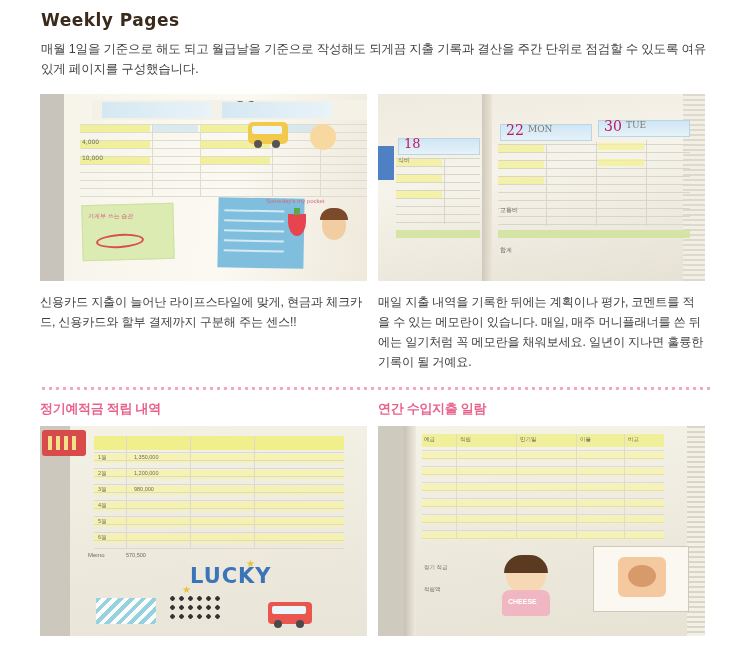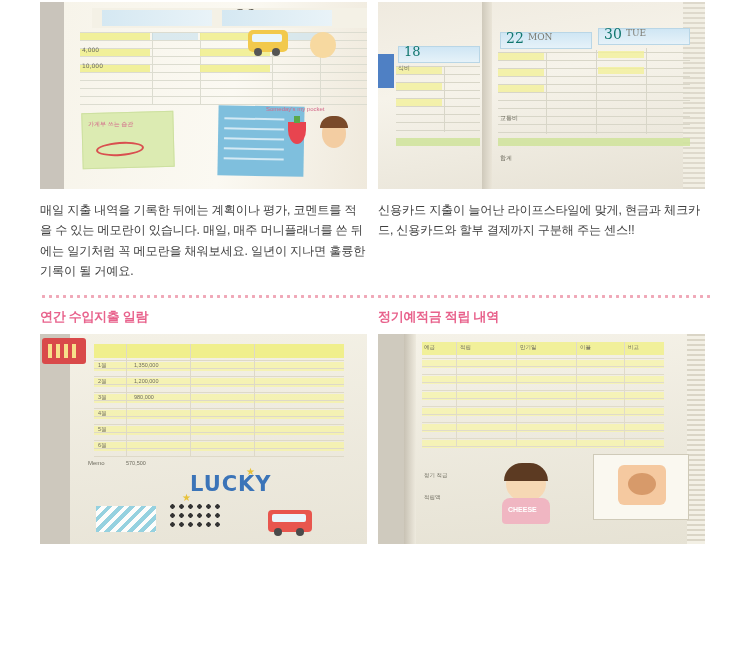--- a/index.html
+++ b/index.html
@@ -127,21 +127,21 @@
   .p2 { background: #e4e0d6; }
   .p2 .bg { position:absolute; inset:0; background:linear-gradient(170deg,#efeadf 0%,#f6f3ea 40%,#e6e1d4 100%); }
   .p2 .tab { position:absolute; left:0; top:52px; width:16px; height:34px; background:#4f80c4; }
   .p2 .gutter { position:absolute; left:104px; top:0; width:10px; height:187px;
     background:linear-gradient(90deg,#cfc9bb,#eae5d8); }
   .p2 .hdr { position:absolute; height:17px; background:linear-gradient(180deg,#cfe6f4,#e6f2f9); border:1px solid #b9d6e6; }
   .p2 .rule { position:absolute; height:1px; background:#d8d6c8; }
   .p2 .vline { position:absolute; width:1px; background:#d8d6c8; }
   .p2 .ylw { position:absolute; background:#f2f09a; opacity:.8; }
   .p2 .grn { position:absolute; background:#cfe39a; opacity:.85; }
-  .p2 .num { position:absolute; font-family:"DejaVu Serif", serif; color:#0f766e; }
+  .p2 .num { position:absolute; font-family:"DejaVu Serif", serif; color:#be185d; }
   .p2 .hw { position:absolute; font-size:6px; color:#6f6d60; }
   .p2 .pgedge { position:absolute; right:0; top:0; width:22px; height:187px;
     background:repeating-linear-gradient(180deg,#ded9cc 0 2px,#f2efe4 2px 5px); }
 
   
   .p3 { background:#e9e6dc; }
   .p3 .bg { position:absolute; inset:0; background:linear-gradient(175deg,#f4f1e6,#e8e4d7); }
   .p3 .deskL { position:absolute; left:0; top:0; width:30px; height:210px; background:#cdc8bd; }
   .p3 .redtab { position:absolute; left:2px; top:4px; width:44px; height:26px; background:#d94a4a; border-radius:3px; }
   .p3 .redtab:after { content:""; position:absolute; left:6px; top:6px; width:30px; height:14px;
@@ -184,21 +184,23 @@
   .p4 .box .stamp { position:absolute; left:24px; top:10px; width:48px; height:40px; background:#f5c9a0; border-radius:6px; }
   .p4 .box .stamp:after { content:""; position:absolute; left:10px; top:8px; width:28px; height:22px; background:#d79a6a; border-radius:50%; }
   .p4 .pgedge { position:absolute; right:0; top:0; width:18px; height:210px;
     background:repeating-linear-gradient(180deg,#dad5c6 0 2px,#f3f0e5 2px 5px); }
 </style>
 </head>
 <body>
 
 <div class="page">
 
-
+  <h1 class="title">Weekly Pages</h1>
+
+  <p class="para">매월 1일을 기준으로 해도 되고 월급날을 기준으로 작성해도 되게끔 지출 기록과 결산을 주간 단위로 점검할 수 있도록 여유있게 페이지를 구성했습니다.</p>
 
   <div class="photo-row">
 
     <div class="photo p1">
       <div class="deskL"></div>
       <div class="bookbg"></div>
       <div class="topband"></div>
 
       <div class="daynum" style="left:62px;top:5px;">25</div>
       <div class="daynum" style="left:196px;top:4px;">26</div>
@@ -308,29 +310,29 @@
       <div class="grn" style="left:120px;top:136px;width:192px;height:8px;"></div>
       <div class="grn" style="left:18px;top:136px;width:84px;height:8px;"></div>
 
       <div class="hw" style="left:20px;top:62px;">식비</div>
       <div class="hw" style="left:122px;top:112px;">교통비</div>
       <div class="hw" style="left:122px;top:152px;">합계</div>
     </div>
   </div>
 
   <div class="caption-row">
+    <div class="caption">신용카드 지출이 늘어난 라이프스타일에 맞게, 현금과 체크카드, 신용카드와 할부 결제까지 구분해 주는 센스!!</div>
     <div class="caption">매일 지출 내역을 기록한 뒤에는 계획이나 평가, 코멘트를 적을 수 있는 메모란이 있습니다. 매일, 매주 머니플래너를 쓴 뒤에는 일기처럼 꼭 메모란을 채워보세요. 일년이 지나면 훌륭한 기록이 될 거예요.</div>
-    <div class="caption">신용카드 지출이 늘어난 라이프스타일에 맞게, 현금과 체크카드, 신용카드와 할부 결제까지 구분해 주는 센스!!</div>
   </div>
 
   <div class="divider"></div>
 
   <div class="sub-row">
+    <div class="sub-title">정기예적금 적립 내역</div>
     <div class="sub-title">연간 수입지출 일람</div>
-    <div class="sub-title">정기예적금 적립 내역</div>
   </div>
 
   <div class="photo-row">
 
     <div class="photo-lg p3">
       <div class="bg"></div>
       <div class="deskL"></div>
       <div class="redtab"></div>
 
       <div class="hdr"></div>

